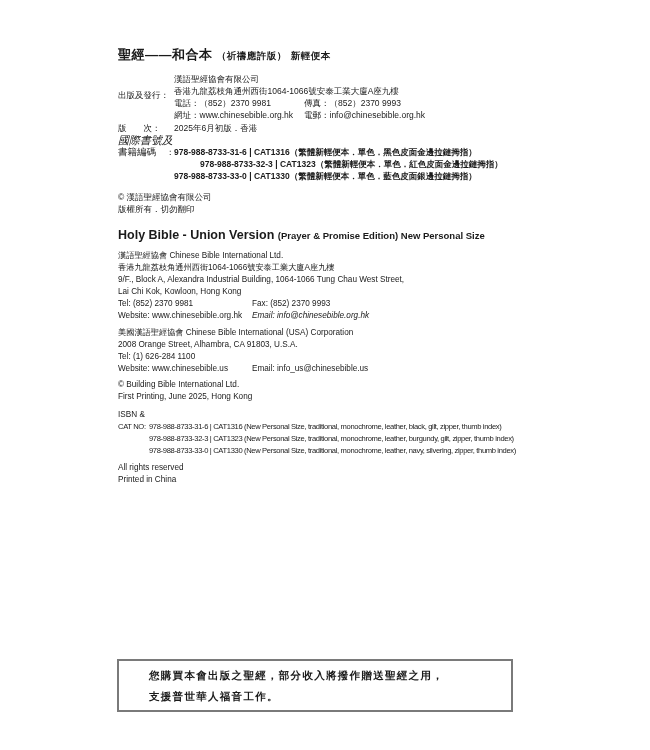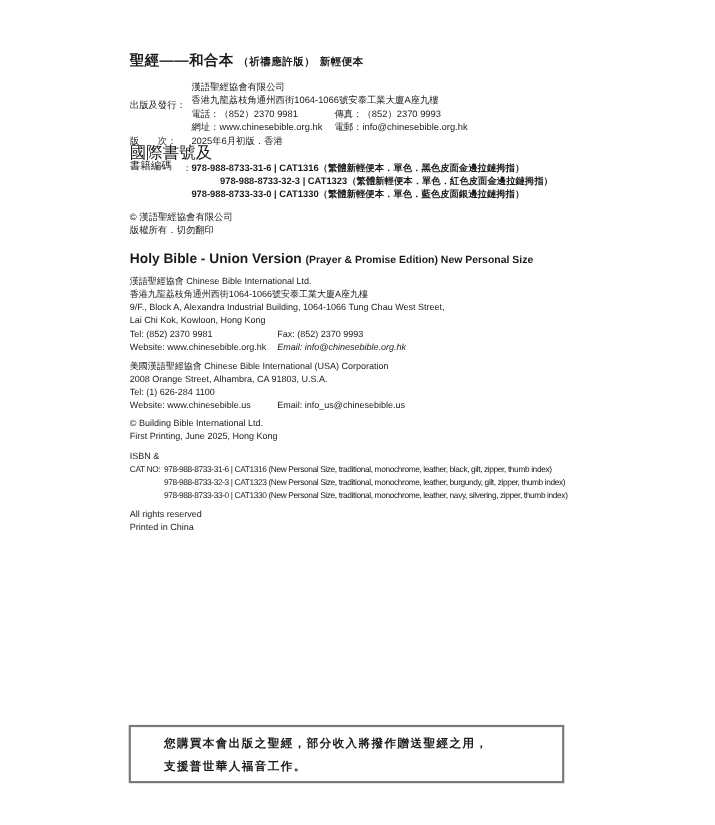--- a/index.html
+++ b/index.html
@@ -33,21 +33,21 @@
 <div class="abs small ind" style="top:73px;">漢語聖經協會有限公司</div>
 <div class="abs small ind" style="top:85px;">香港九龍荔枝角通州西街1064-1066號安泰工業大廈A座九樓</div>
 <div class="abs small ind" style="top:97px;">電話：（852）2370 9981</div>
 <div class="abs small" style="top:97px; left:304px;">傳真：（852）2370 9993</div>
 <div class="abs small ind" style="top:109px;">網址：www.chinesebible.org.hk</div>
 <div class="abs small" style="top:109px; left:304px;">電郵：info@chinesebible.org.hk</div>
 
 <div class="abs small lbl" style="top:122px;">版　　次：</div>
 <div class="abs small ind" style="top:122px;">2025年6月初版．香港</div>
 
-<div class="abs small lbl" style="top:134px; font-size:15px;">國際書號及</div>
+<div class="abs small lbl" style="top:134px; font-size:11px;font-style:italic;">國際書號及</div>
 <div class="abs small lbl" style="top:146px; font-size:9.5px;">書籍編碼</div>
 <div class="abs small" style="top:146px; left:166px;">：</div>
 <div class="abs small ind" style="top:146px; font-weight:bold;">978-988-8733-31-6 | CAT1316（繁體新輕便本．單色．黑色皮面金邊拉鏈拇指）</div>
 <div class="abs small ind" style="top:158px; font-weight:bold;padding-left:26px;">978-988-8733-32-3 | CAT1323（繁體新輕便本．單色．紅色皮面金邊拉鏈拇指）</div>
 <div class="abs small ind" style="top:170px; font-weight:bold;">978-988-8733-33-0 | CAT1330（繁體新輕便本．單色．藍色皮面銀邊拉鏈拇指）</div>
 
 <div class="abs small lbl" style="top:191px;">© 漢語聖經協會有限公司</div>
 <div class="abs small lbl" style="top:203px;">版權所有．切勿翻印</div>
 
 <div class="abs en-title">

